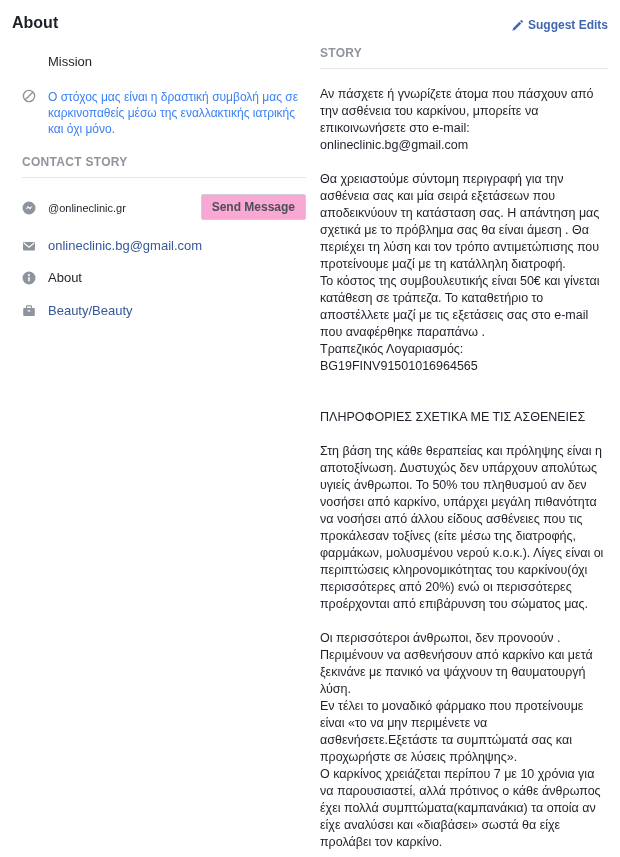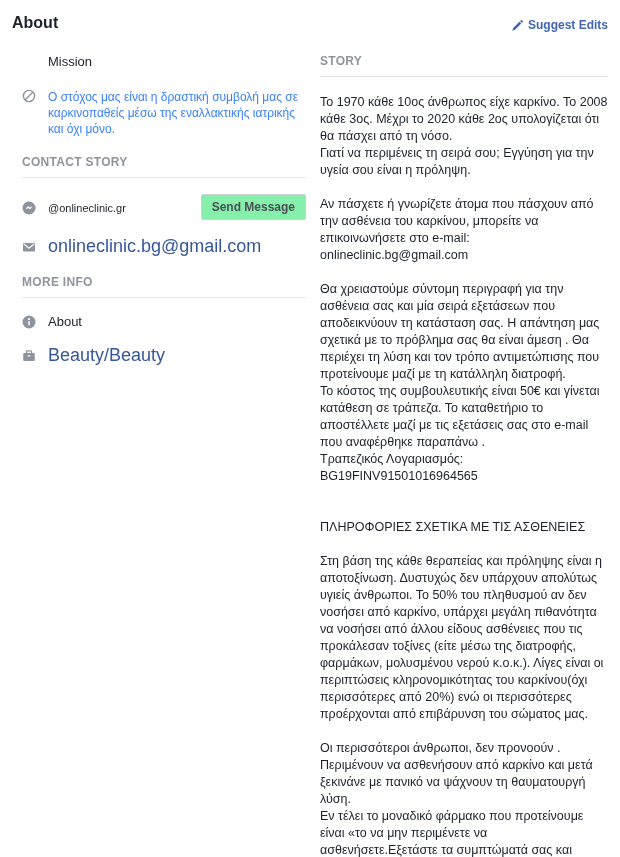--- a/index.html
+++ b/index.html
@@ -66,31 +66,31 @@
   }
   .icon-cell svg { display: block; }
   .row-main { flex: 1; min-width: 0; }
   .row-label { font-size: 13px; color: #1d2129; }
   .row-desc {
     font-size: 12px;
     line-height: 16px;
     color: #3b82f6;
     margin-top: 20px;
   }
-  .link { font-size: 18px; color: #365899; text-decoration: none; cursor: pointer; }
+  .link { font-size: 13px; color: #365899; text-decoration: none; cursor: pointer; }
   .plain-handle { font-size: 11px; color: #1d2129; }
 
   .contact-row { align-items: center; }
   .send-message-btn {
     flex: none;
     font-family: "Liberation Sans", sans-serif;
     font-size: 12px;
     font-weight: bold;
     color: #4b4f56;
-    background: #86efac;
+    background: #f9a8d4;
     border: 1px solid #ccd0d5;
     border-radius: 2px;
     padding: 5px 10px;
     cursor: pointer;
     margin-left: 8px;
   }
 
   
   .story-paragraphs {
     display: flex;
@@ -159,21 +159,20 @@
           <svg width="14" height="14" viewBox="0 0 14 14">
             <rect x="1" y="3" width="12" height="8.5" rx="1" fill="#8d949e"></rect>
             <polyline points="1.8,4 7,8.2 12.2,4" fill="none" stroke="#ffffff" stroke-width="1.1"></polyline>
           </svg>
         </span>
         <div class="row-main">
           <a class="link">onlineclinic.bg@gmail.com</a>
         </div>
       </div>
 
-      <div class="section-header">MORE INFO</div>
 
       <div class="info-row">
         <span class="icon-cell">
           <svg width="14" height="14" viewBox="0 0 14 14">
             <circle cx="7" cy="7" r="6.5" fill="#8d949e"></circle>
             <circle cx="7" cy="4.1" r="1.05" fill="#ffffff"></circle>
             <rect x="6.25" y="5.9" width="1.5" height="4.6" rx="0.7" fill="#ffffff"></rect>
           </svg>
         </span>
         <div class="row-main">
@@ -192,24 +191,22 @@
         <div class="row-main">
           <a class="link">Beauty/Beauty</a>
         </div>
       </div>
 
     </div>
 
     <div class="col-gap"></div>
 
     <div class="right-col">
-      <div class="section-header" style="margin-top:8px;">STORY</div>
+      <div class="section-header" style="margin-top:0;">STORY</div>
       <div class="story-paragraphs">
-          <p class="story-paragraph">Το 1970 κάθε 10ος άνθρωπος είχε καρκίνο. Το 2008 κάθε 3ος. Μέχρι το 2020 κάθε 2ος υπολογίζεται ότι θα πάσχει από τη νόσο.
-Γιατί να περιμένεις τη σειρά σου; Εγγύηση για την υγεία σου είναι η πρόληψη.</p>
           <p class="story-paragraph">Αν πάσχετε ή γνωρίζετε άτομα που πάσχουν από την ασθένεια του καρκίνου, μπορείτε να επικοινωνήσετε στο e-mail: onlineclinic.bg@gmail.com</p>
           <p class="story-paragraph">Θα χρειαστούμε σύντομη περιγραφή για την ασθένεια σας και μία σειρά εξετάσεων που αποδεικνύουν τη κατάσταση σας. Η απάντηση μας σχετικά με το πρόβλημα σας θα είναι άμεση . Θα περιέχει τη λύση και τον τρόπο αντιμετώπισης που προτείνουμε μαζί με τη κατάλληλη διατροφή.
 Το κόστος της συμβουλευτικής είναι 50€ και γίνεται κατάθεση σε τράπεζα. Το καταθετήριο το αποστέλλετε μαζί με τις εξετάσεις σας στο e-mail που αναφέρθηκε παραπάνω .
 Τραπεζικός Λογαριασμός: BG19FINV91501016964565</p>
           <p class="story-paragraph"></p>
           <p class="story-paragraph">ΠΛΗΡΟΦΟΡΙΕΣ ΣΧΕΤΙΚΑ ΜΕ ΤΙΣ ΑΣΘΕΝΕΙΕΣ</p>
           <p class="story-paragraph">Στη βάση της κάθε θεραπείας και πρόληψης είναι η αποτοξίνωση. Δυστυχώς δεν υπάρχουν απολύτως υγιείς άνθρωποι. Το 50% του πληθυσμού αν δεν νοσήσει από καρκίνο, υπάρχει μεγάλη πιθανότητα να νοσήσει από άλλου είδους ασθένειες που τις προκάλεσαν τοξίνες (είτε μέσω της διατροφής, φαρμάκων, μολυσμένου νερού κ.ο.κ.). Λίγες είναι οι περιπτώσεις κληρονομικότητας του καρκίνου(όχι περισσότερες από 20%) ενώ οι περισσότερες προέρχονται από επιβάρυνση του σώματος μας.</p>
           <p class="story-paragraph">Οι περισσότεροι άνθρωποι, δεν προνοούν . Περιμένουν να ασθενήσουν από καρκίνο και μετά ξεκινάνε με πανικό να ψάχνουν τη θαυματουργή λύση.
 Εν τέλει το μοναδικό φάρμακο που προτείνουμε είναι «το να μην περιμένετε να ασθενήσετε.Εξετάστε τα συμπτώματά σας και προχωρήστε σε λύσεις πρόληψης».
 Ο καρκίνος χρειάζεται περίπου 7 με 10 χρόνια για να παρουσιαστεί, αλλά πρότινος ο κάθε άνθρωπος έχει πολλά συμπτώματα(καμπανάκια) τα οποία αν είχε αναλύσει και «διαβάσει» σωστά θα είχε προλάβει τον καρκίνο.</p>

